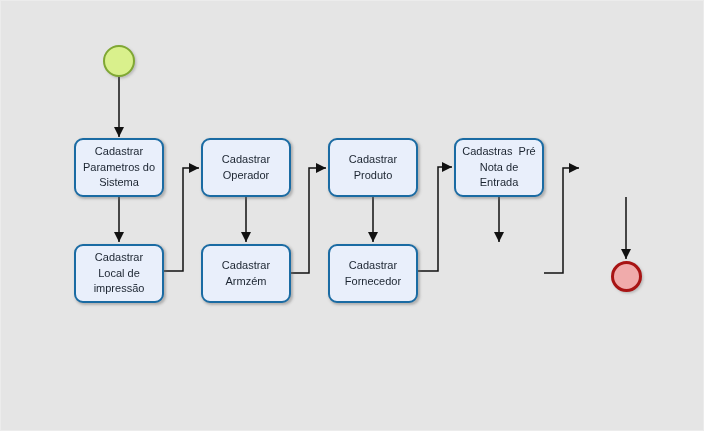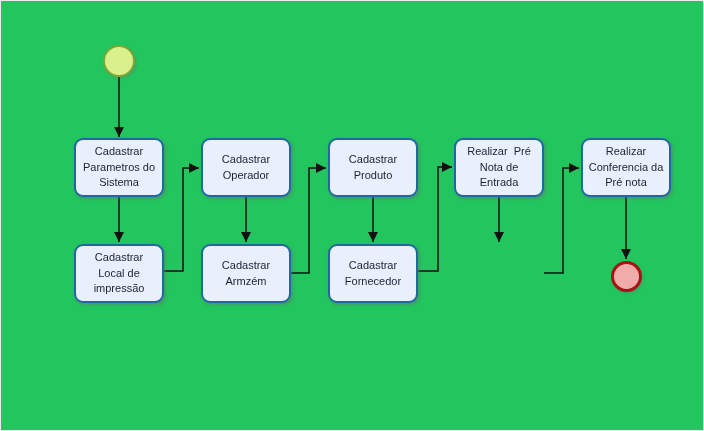--- a/index.html
+++ b/index.html
@@ -1,21 +1,21 @@
 <!DOCTYPE html>
 <html><head>
 <meta charset="utf-8">
 <style>
   html, body { margin: 0; padding: 0; background: #ffffff; }
   .canvas {
     position: relative;
     width: 704px;
     height: 431px;
     box-sizing: border-box;
-    background: #22c55e;
+    background: #e5e5e5;
     border: 1px solid #ececec;
     font-family: "Liberation Sans", sans-serif;
     overflow: hidden;
   }
   .edges {
     position: absolute;
     left: 0; top: 0;
     width: 704px; height: 431px;
   }
   .task {
@@ -90,27 +90,24 @@
   <div class="task row-top col1">Cadastrar
 Parametros do
 Sistema</div>
 
   <div class="task row-top col2">Cadastrar
 Operador</div>
 
   <div class="task row-top col3">Cadastrar
 Produto</div>
 
-  <div class="task row-top col4">Realizar  Pré
+  <div class="task row-top col4">Cadastras  Pré
 Nota de
 Entrada</div>
 
-  <div class="task row-top col5">Realizar
-Conferencia da
-Pré nota</div>
 
   <div class="task row-bot col1">Cadastrar
 Local de
 impressão</div>
 
   <div class="task row-bot col2">Cadastrar
 Armzém</div>
 
   <div class="task row-bot col3">Cadastrar
 Fornecedor</div>

